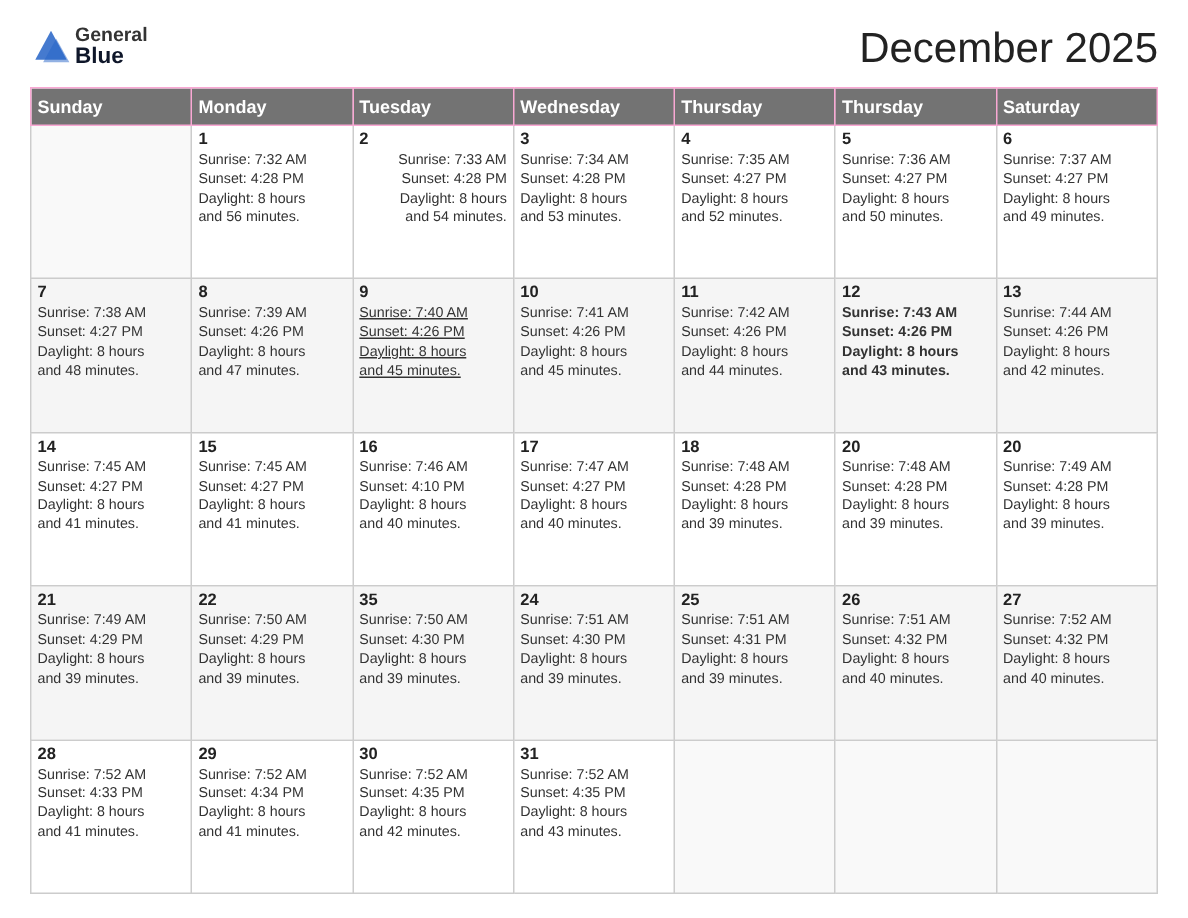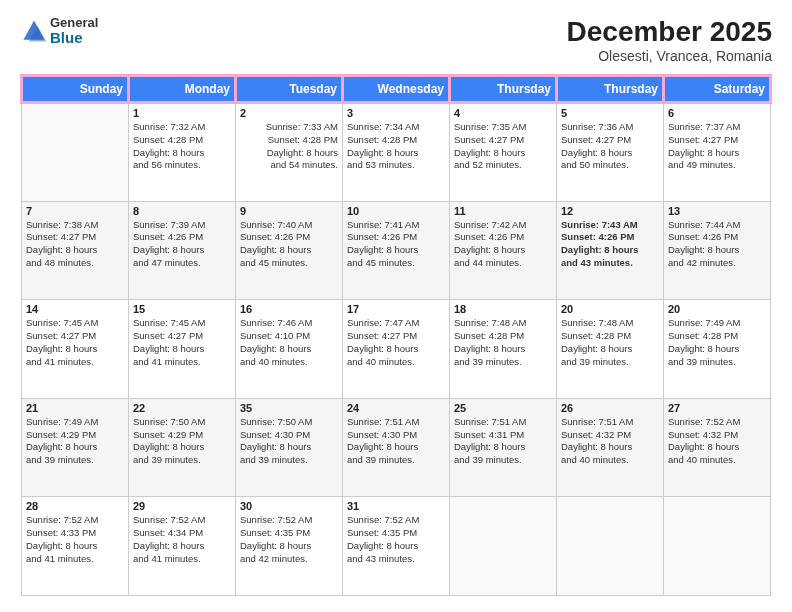--- a/index.html
+++ b/index.html
@@ -29,52 +29,52 @@
       gap: 0;
     }
     .logo-text {
       display: flex;
       flex-direction: column;
       font-size: 14px;
       font-weight: bold;
       line-height: 1.1;
     }
     .logo-general { color: #333; font-size: 13px; font-weight: bold; }
-    .logo-blue { color: #0369a1; font-size: 15px; font-weight: bold; }
+    .logo-blue { color: #0f172a; font-size: 15px; font-weight: bold; }
     .logo-icon {
       width: 28px;
       height: 28px;
       margin-right: 2px;
     }
     .title-section {
       text-align: right;
     }
     .title-month {
       font-size: 28px;
-      font-weight: bold;
+      font-weight: normal;
       color: #222;
       text-align: right;
     }
     .title-location {
       font-size: 14px;
       color: #444;
     }
     .calendar {
       width: 100%;
       border-collapse: collapse;
       flex: 1;
     }
     .calendar thead th {
-      background-color: #3b82f6;
+      background-color: #737373;
       color: #fff;
       font-size: 12px;
       font-weight: bold;
       padding: 5px 4px;
-      text-align: right;
-      border: 3px solid #f9a8d4;
+      text-align: left;
+      border: 1px solid #f9a8d4;
     }
     .calendar tbody td {
       border: 1px solid #ccc;
       vertical-align: top;
       padding: 3px 4px;
       width: 107px;
       height: 88px;
       font-size: 10px;
       color: #333;
       background: #fff;
@@ -108,21 +108,20 @@
         <polygon points="16,4 28,26 4,26" fill="#2563c7" opacity="0.85"></polygon>
         <polygon points="20,10 30,28 10,28" fill="#2563c7" opacity="0.5"></polygon>
       </svg>
       <div class="logo-text">
         <span class="logo-general">General</span>
         <span class="logo-blue">Blue</span>
       </div>
     </div>
     <div class="title-section">
       <div class="title-month">December 2025</div>
-      <div class="title-location">Olesesti, Vrancea, Romania</div>
     </div>
   </div>
 
   <table class="calendar">
     <thead>
       <tr>
 
       <th>Sunday</th>
           <th>Monday</th>
           <th>Tuesday</th>
@@ -189,21 +188,21 @@
           </td>
           <td>
             <span class="day-num">8</span>
             <div class="day-info" style="white-space: pre-line;">Sunrise: 7:39 AM
 Sunset: 4:26 PM
 Daylight: 8 hours
 and 47 minutes.</div>
           </td>
           <td>
             <span class="day-num">9</span>
-            <div class="day-info" style="white-space: pre-line;">Sunrise: 7:40 AM
+            <div class="day-info" style="white-space: pre-line; text-decoration: underline;">Sunrise: 7:40 AM
 Sunset: 4:26 PM
 Daylight: 8 hours
 and 45 minutes.</div>
           </td>
           <td>
             <span class="day-num">10</span>
             <div class="day-info" style="white-space: pre-line;">Sunrise: 7:41 AM
 Sunset: 4:26 PM
 Daylight: 8 hours
 and 45 minutes.</div>

